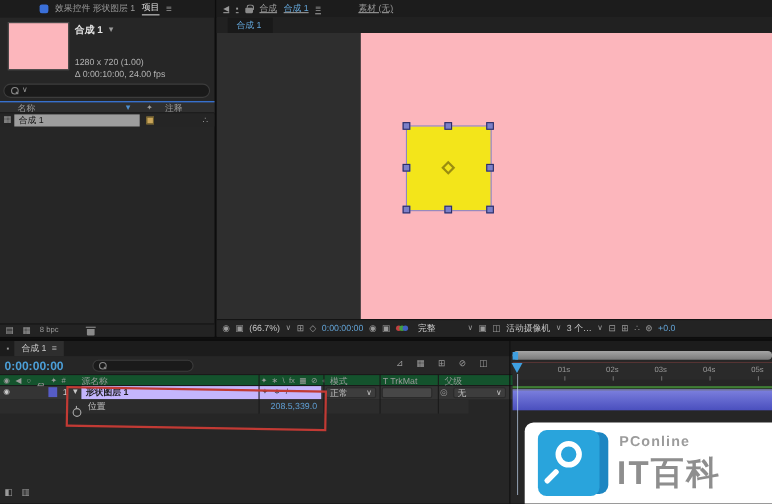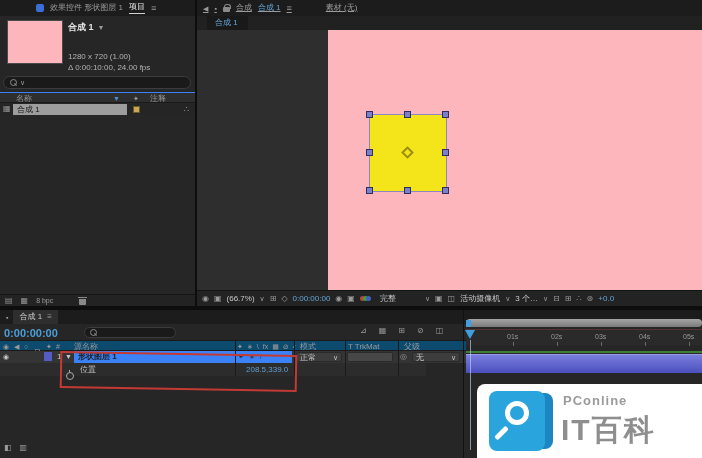--- a/index.html
+++ b/index.html
@@ -146,21 +146,21 @@
     </span>
     <span class="abs" style="left:360px;top:3px;display:flex;gap:12px;">
       <span class="t8 gray">⊿</span>
       <span class="t8 gray">▦</span>
       <span class="t8 gray">⊞</span>
       <span class="t8 gray">⊘</span>
       <span class="t8 gray">◫</span>
     </span>
   </div>
 
-  <div class="abs" style="left:0;top:30px;width:466px;height:11px;background:#0c4a6e;border-top:1px solid #1a1a1a;border-bottom:1px solid #1a1a1a;">
+  <div class="abs" style="left:0;top:30px;width:466px;height:11px;background:#14532d;border-top:1px solid #1a1a1a;border-bottom:1px solid #1a1a1a;">
     <span class="abs t7 gray" style="left:3px;top:2px;">◉</span>
     <span class="abs t7 gray" style="left:14px;top:2px;">◀</span>
     <span class="abs t7 gray" style="left:24px;top:2px;">○</span>
     <span class="lock abs" style="left:33px;top:1px;transform:scale(0.8);"></span>
     <span class="abs t7 gray" style="left:46px;top:2px;">✦</span>
     <span class="abs t7 gray" style="left:56px;top:2px;">#</span>
     <span class="abs t8 gray" style="left:74px;top:2px;">源名称</span>
     <span class="abs" style="left:237px;top:2px;display:flex;gap:4px;">
       <span class="t7 gray">✦</span>
       <span class="t7 gray">∗</span>
@@ -173,21 +173,21 @@
     <span class="abs t8 gray" style="left:300px;top:2px;">模式</span>
     <span class="abs t8 gray" style="left:348px;top:2px;">T TrkMat</span>
     <span class="abs t8 gray" style="left:404px;top:2px;">父级</span>
   </div>
 
   <div class="abs" style="left:0;top:41px;width:466px;height:12px;background:#343434;">
     <span class="abs t7 lgray" style="left:3px;top:2px;">◉</span>
     <span class="abs" style="left:44px;top:1px;width:8px;height:9px;background:#565cc6;"></span>
     <span class="abs t8 lgray" style="left:57px;top:2px;">1</span>
     <span class="abs t7 lgray" style="left:65px;top:2px;">▼</span>
-    <span class="abs" style="left:74px;top:0;width:218px;height:12px;background:#3b82f6;">
+    <span class="abs" style="left:74px;top:0;width:218px;height:12px;background:#c4b5fd;">
       <span class="abs t8" style="left:4px;top:2px;color:#1c1c1c;font-weight:bold;">形状图层 1</span>
       <span class="abs" style="left:164px;top:2px;display:flex;gap:5px;">
         <span class="t7" style="color:#333;">✦</span>
         <span class="t7" style="color:#333;">∗</span>
         <span class="t7" style="color:#333;">/</span>
       </span>
     </span>
     <span class="chip abs" style="left:296px;top:1px;width:46px;height:10px;">
       <span>正常</span>
       <span class="t7">∨</span>

